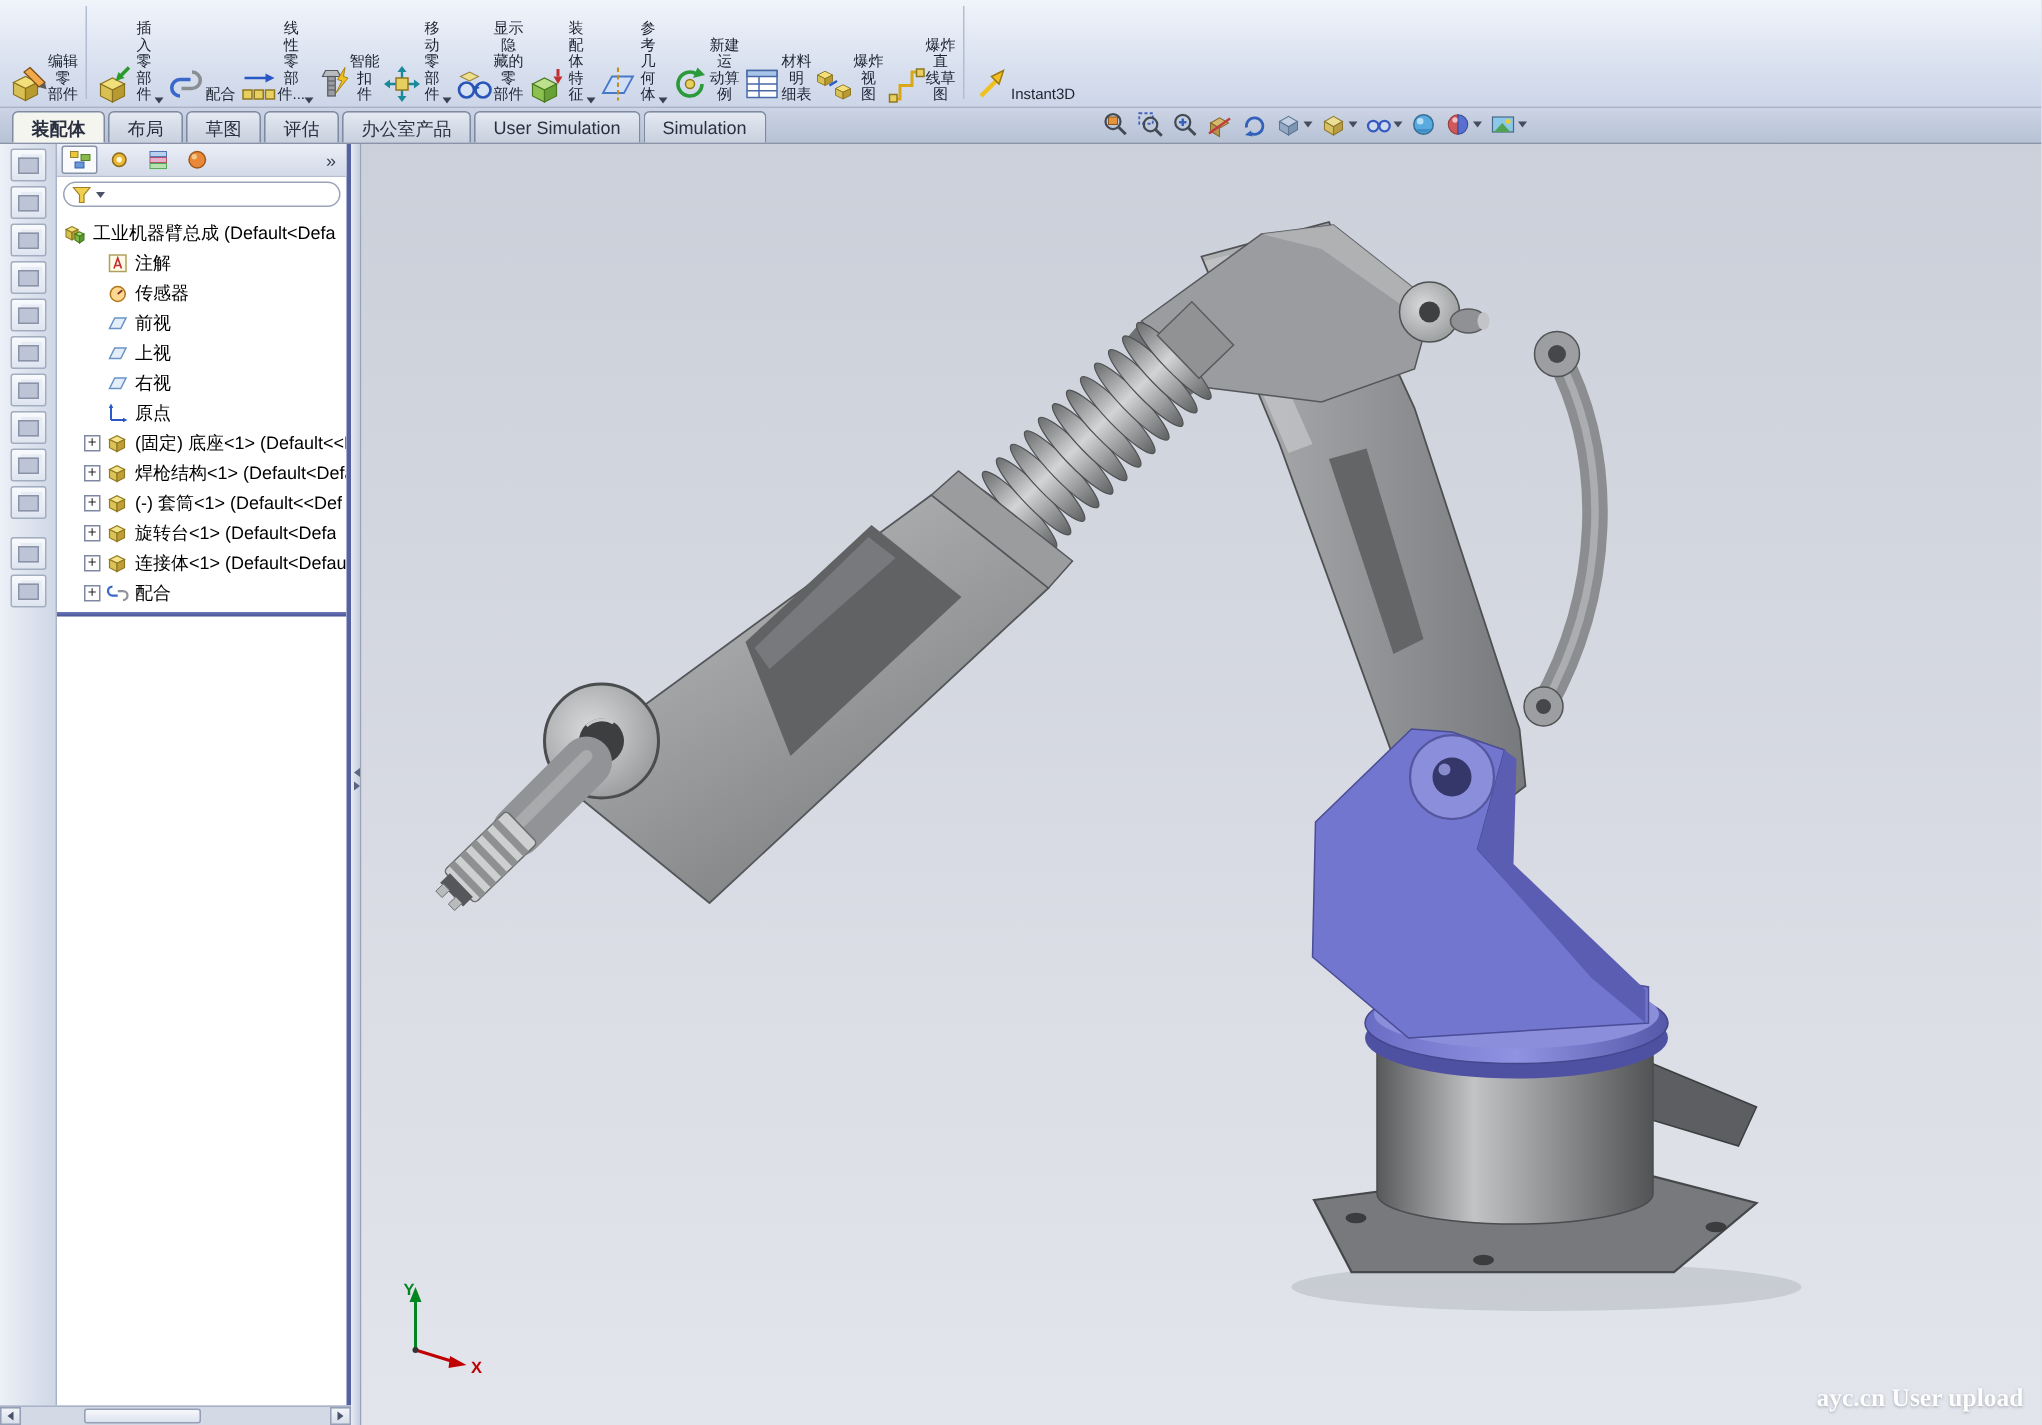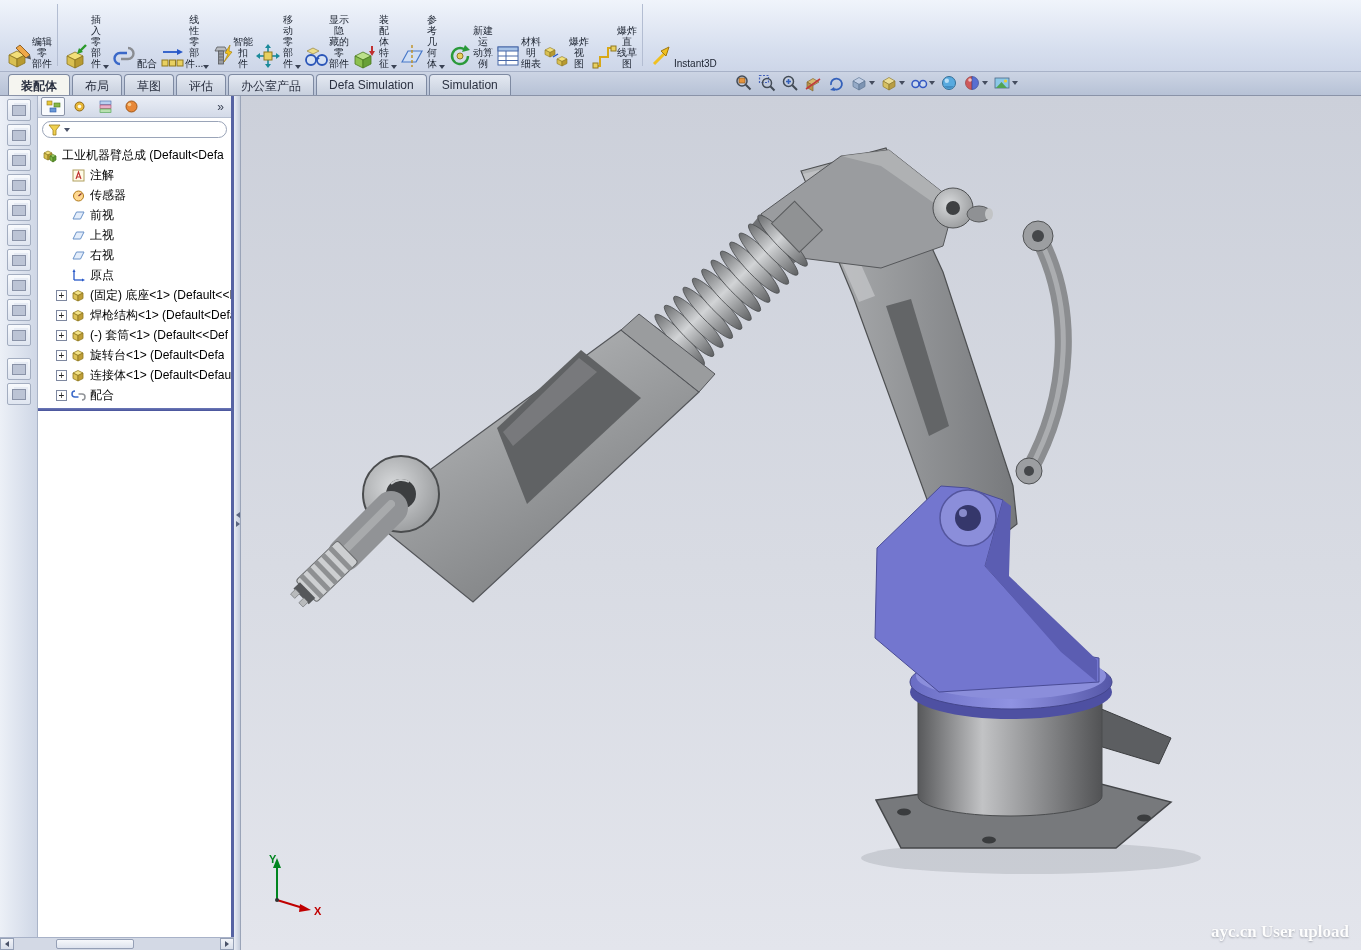--- a/index.html
+++ b/index.html
@@ -266,21 +266,21 @@
       <span class="tb-label">Instant3D</span>
     </div>
   </div>
 
   <div class="tabbar">
     <div class="tab active">装配体</div>
     <div class="tab">布局</div>
     <div class="tab">草图</div>
     <div class="tab">评估</div>
     <div class="tab">办公室产品</div>
-    <div class="tab">Defa Simulation</div>
+    <div class="tab">User Simulation</div>
     <div class="tab">Simulation</div>
 
     <div class="view-toolbar">
       <span class="vt-btn">
           <svg width="18" height="18" viewBox="0 0 18 18">
         <rect x="4" y="4" width="6" height="5" fill="#e89030" stroke="#8a5010" stroke-width="0.7"></rect>
         <circle cx="7" cy="7" r="5" fill="none" stroke="#38404a" stroke-width="1.5"></circle>
         <line x1="10.8" y1="10.8" x2="15.5" y2="15.5" stroke="#38404a" stroke-width="2"></line>
           </svg>
         </span>

